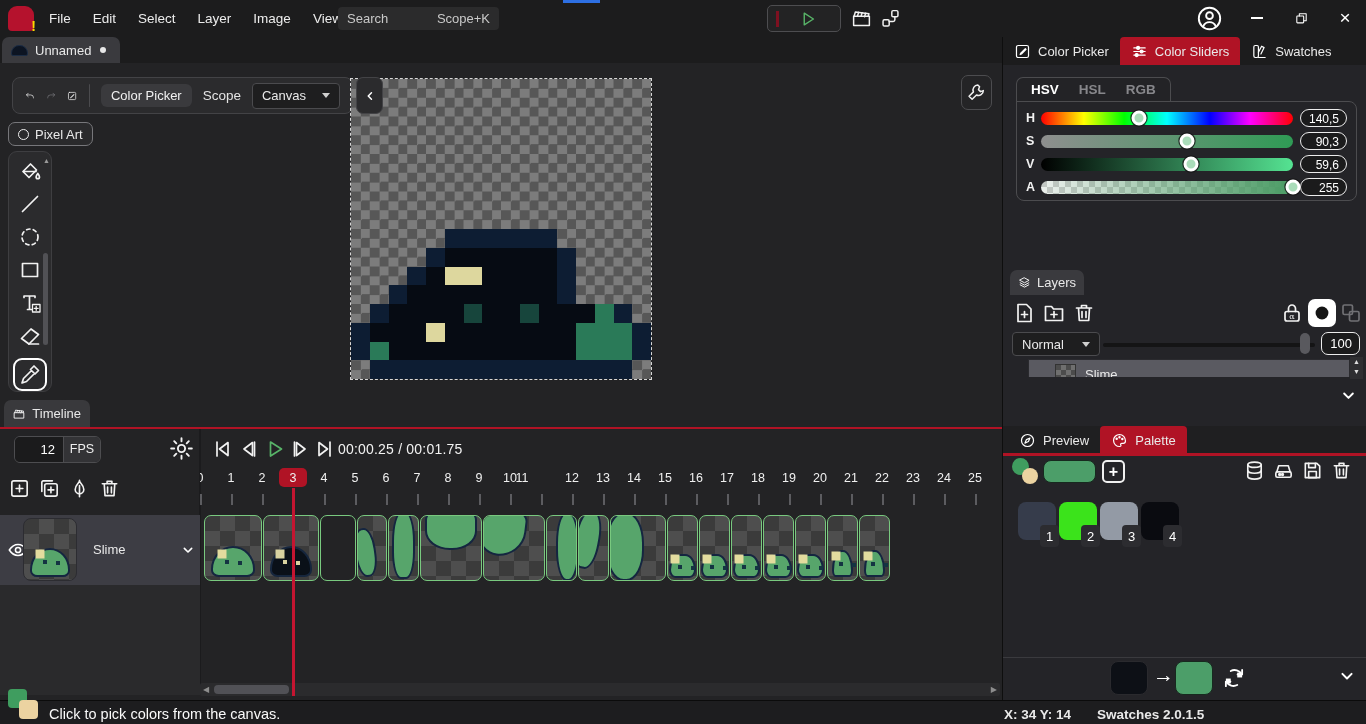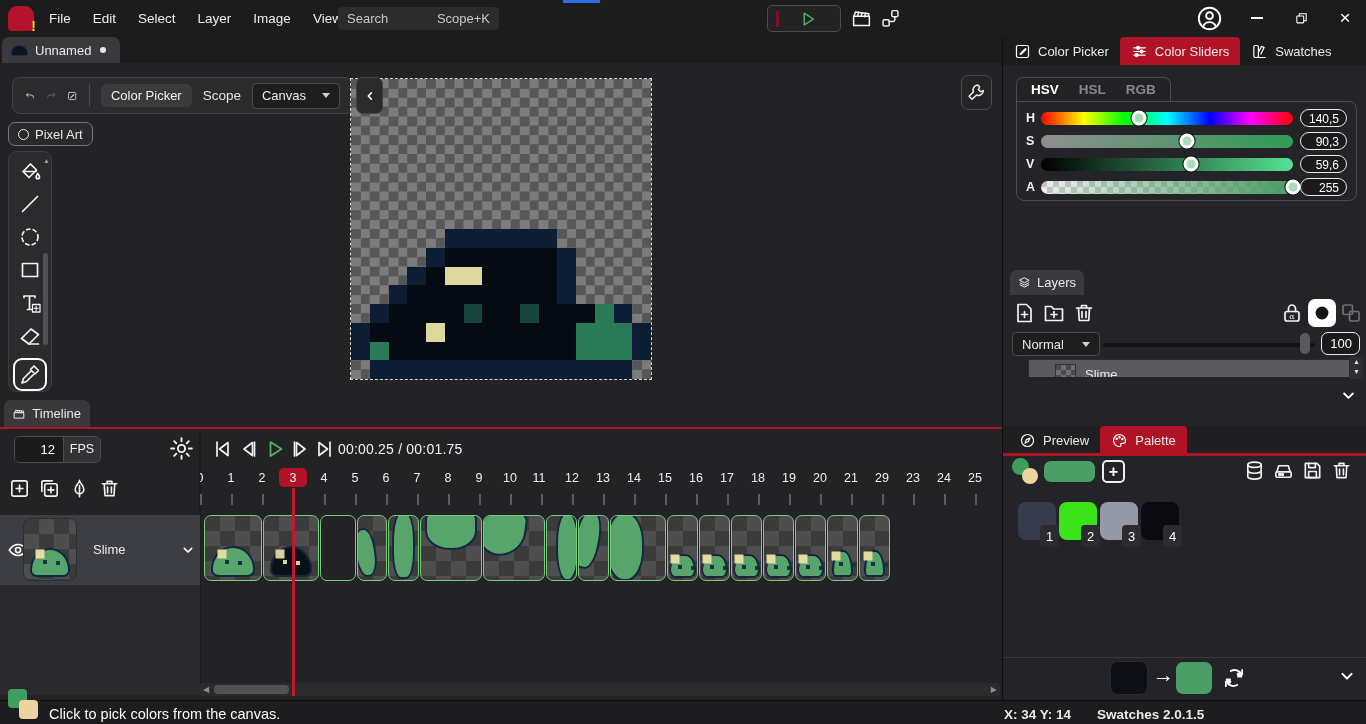--- a/index.html
+++ b/index.html
@@ -578,21 +578,21 @@
         <span class="num" style="left: 171px;">6</span>
         <div class="tick" style="left: 186px;"></div>
         <span class="num" style="left: 202px;">7</span>
         <div class="tick" style="left: 217px;"></div>
         <span class="num" style="left: 233px;">8</span>
         <div class="tick" style="left: 248px;"></div>
         <span class="num" style="left: 264px;">9</span>
         <div class="tick" style="left: 279px;"></div>
         <span class="num" style="left: 295px;">10</span>
         <div class="tick" style="left: 310px;"></div>
-        <span class="num" style="left: 324px;">11</span>
+        <span class="num" style="left: 307px;">11</span>
         <div class="tick" style="left: 341px;"></div>
         <span class="num" style="left: 357px;">12</span>
         <div class="tick" style="left: 372px;"></div>
         <span class="num" style="left: 388px;">13</span>
         <div class="tick" style="left: 403px;"></div>
         <span class="num" style="left: 419px;">14</span>
         <div class="tick" style="left: 434px;"></div>
         <span class="num" style="left: 450px;">15</span>
         <div class="tick" style="left: 465px;"></div>
         <span class="num" style="left: 481px;">16</span>
@@ -600,21 +600,21 @@
         <span class="num" style="left: 512px;">17</span>
         <div class="tick" style="left: 527px;"></div>
         <span class="num" style="left: 543px;">18</span>
         <div class="tick" style="left: 558px;"></div>
         <span class="num" style="left: 574px;">19</span>
         <div class="tick" style="left: 589px;"></div>
         <span class="num" style="left: 605px;">20</span>
         <div class="tick" style="left: 620px;"></div>
         <span class="num" style="left: 636px;">21</span>
         <div class="tick" style="left: 651px;"></div>
-        <span class="num" style="left: 667px;">29</span>
+        <span class="num" style="left: 667px;">22</span>
         <div class="tick" style="left: 682px;"></div>
         <span class="num" style="left: 698px;">23</span>
         <div class="tick" style="left: 713px;"></div>
         <span class="num" style="left: 729px;">24</span>
         <div class="tick" style="left: 744px;"></div>
         <span class="num" style="left: 760px;">25</span>
         <div class="tick" style="left: 775px;"></div>
       </div>
     <div class="abs" id="track-header">
       <span class="ic" id="track-eye">

